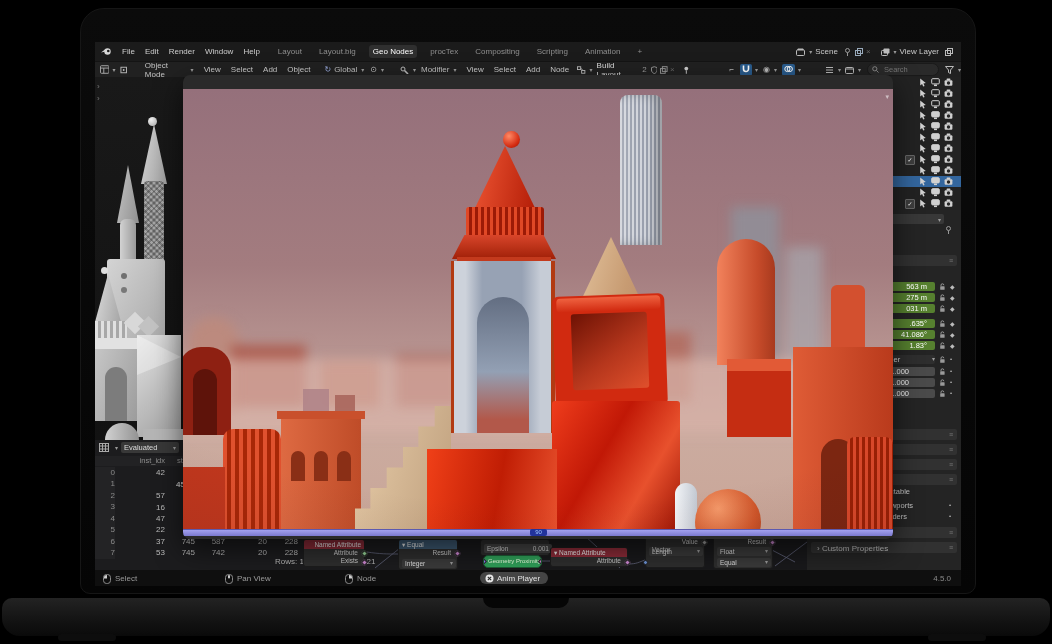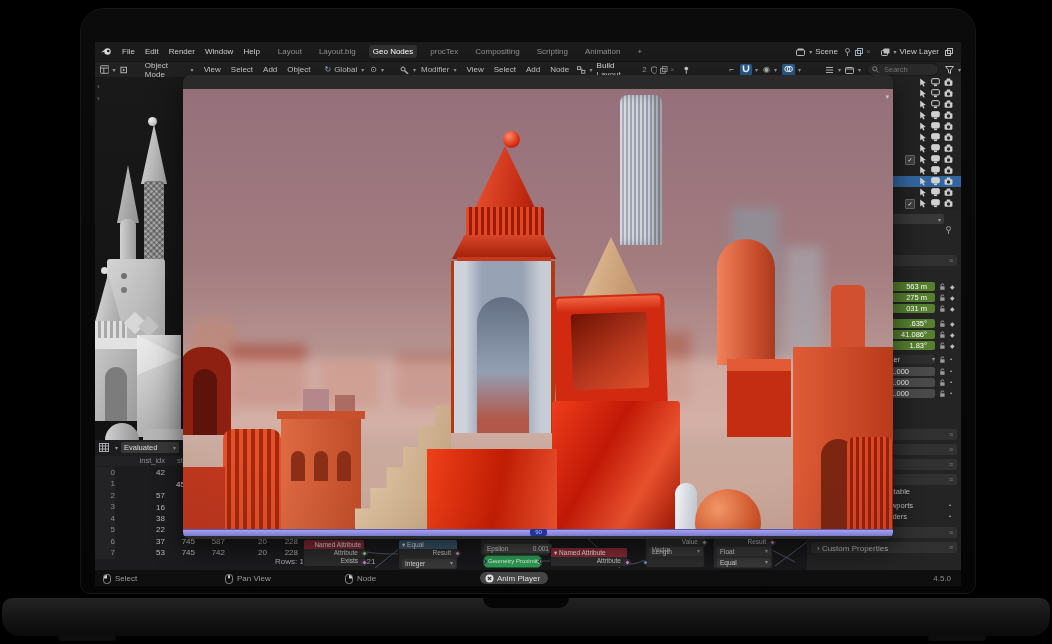--- a/index.html
+++ b/index.html
@@ -292,21 +292,21 @@
           <div class="ss-row">
             <span class="ss-cell ss-idx" style="width: 20px;">2</span>
             <span class="ss-cell" style="width: 50px;">57</span>
           </div>
           <div class="ss-row">
             <span class="ss-cell ss-idx" style="width: 20px;">3</span>
             <span class="ss-cell" style="width: 50px;">16</span>
           </div>
           <div class="ss-row">
             <span class="ss-cell ss-idx" style="width: 20px;">4</span>
-            <span class="ss-cell" style="width: 50px;">38</span>
+            <span class="ss-cell" style="width: 50px;">47</span>
           </div>
           <div class="ss-row">
             <span class="ss-cell ss-idx" style="width: 20px;">5</span>
             <span class="ss-cell" style="width: 50px;">22</span>
           </div>
           <div class="ss-row">
             <span class="ss-cell ss-idx" style="width: 20px;">6</span>
             <span class="ss-cell" style="width: 50px;">37</span>
             <span class="ss-cell" style="width: 30px;">745</span>
             <span class="ss-cell" style="width: 30px;">587</span>

